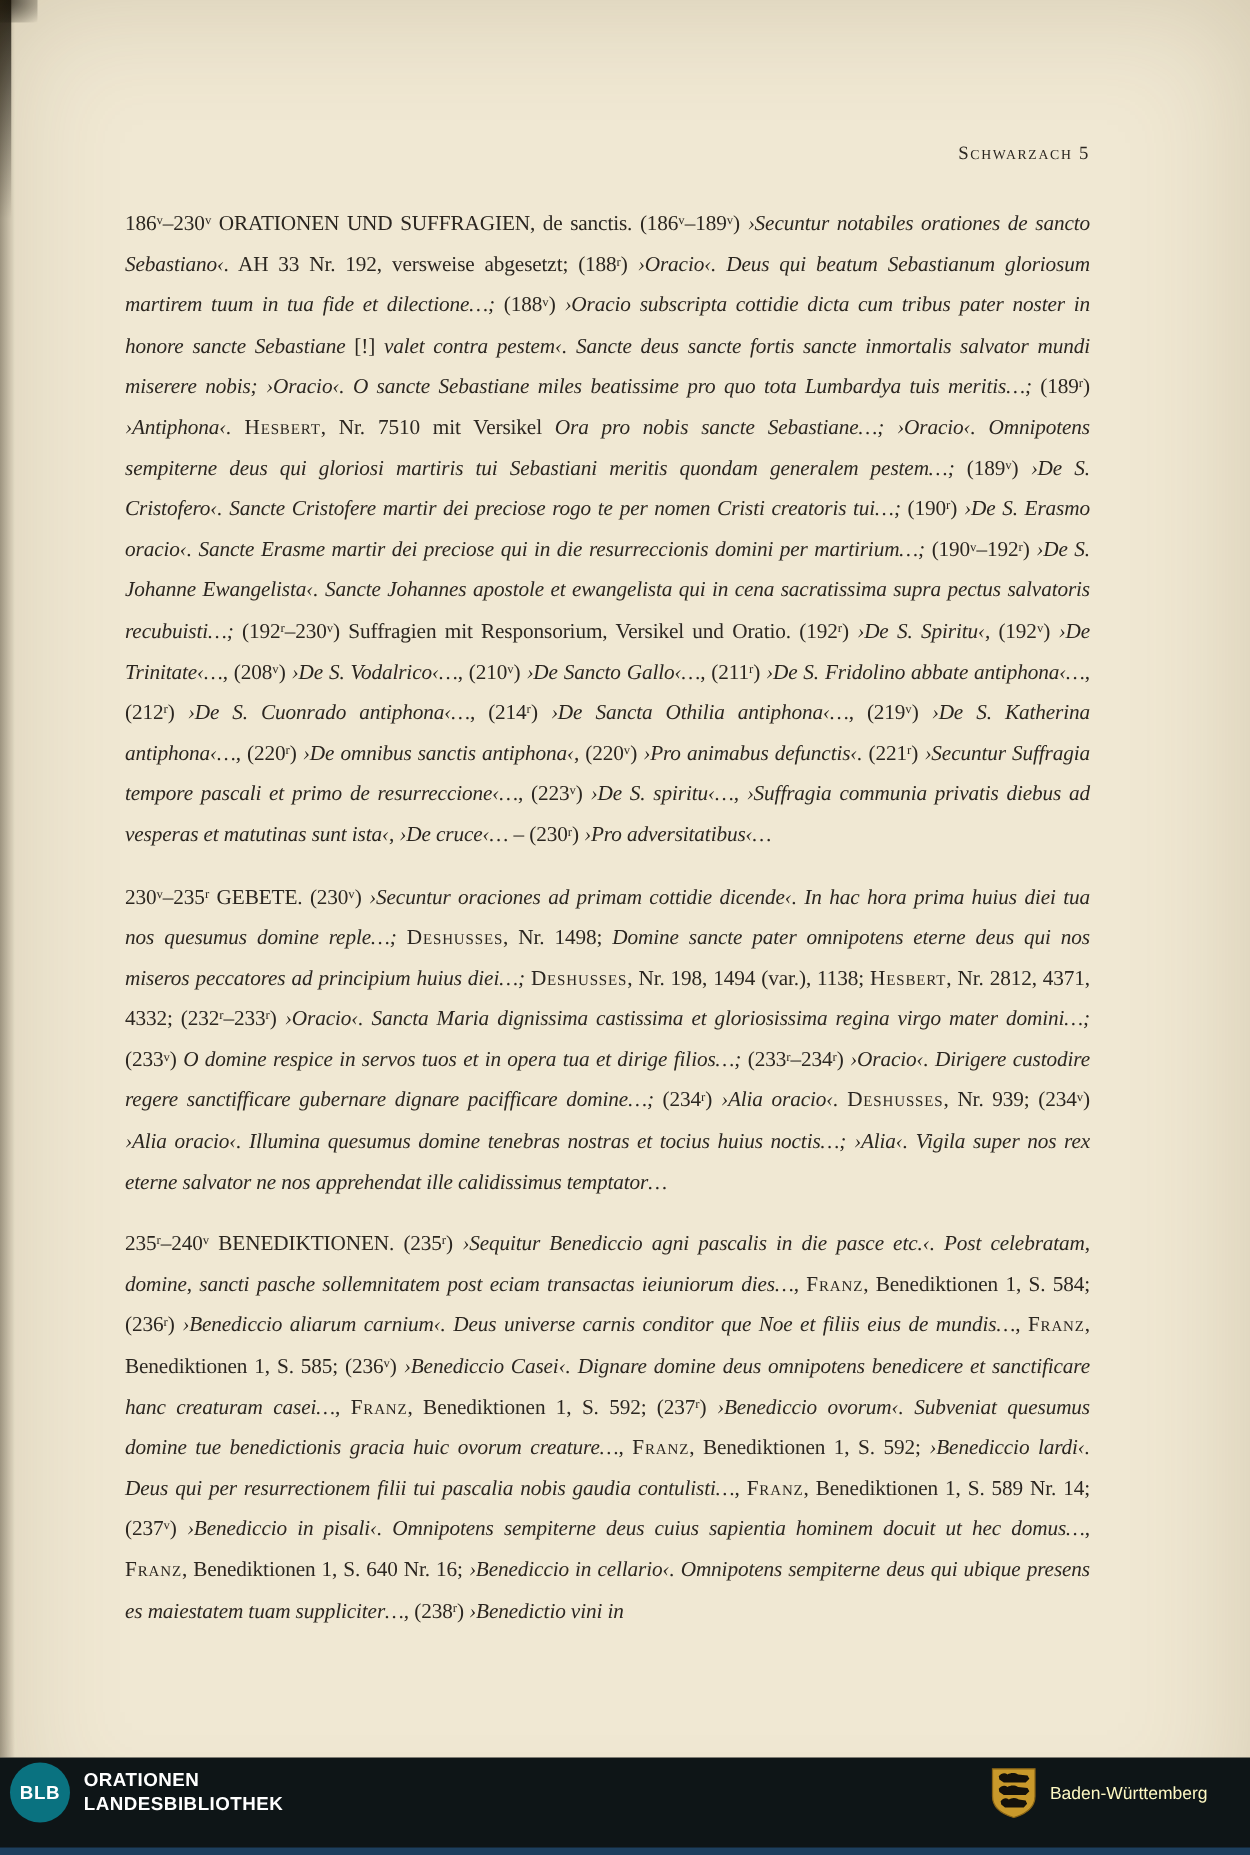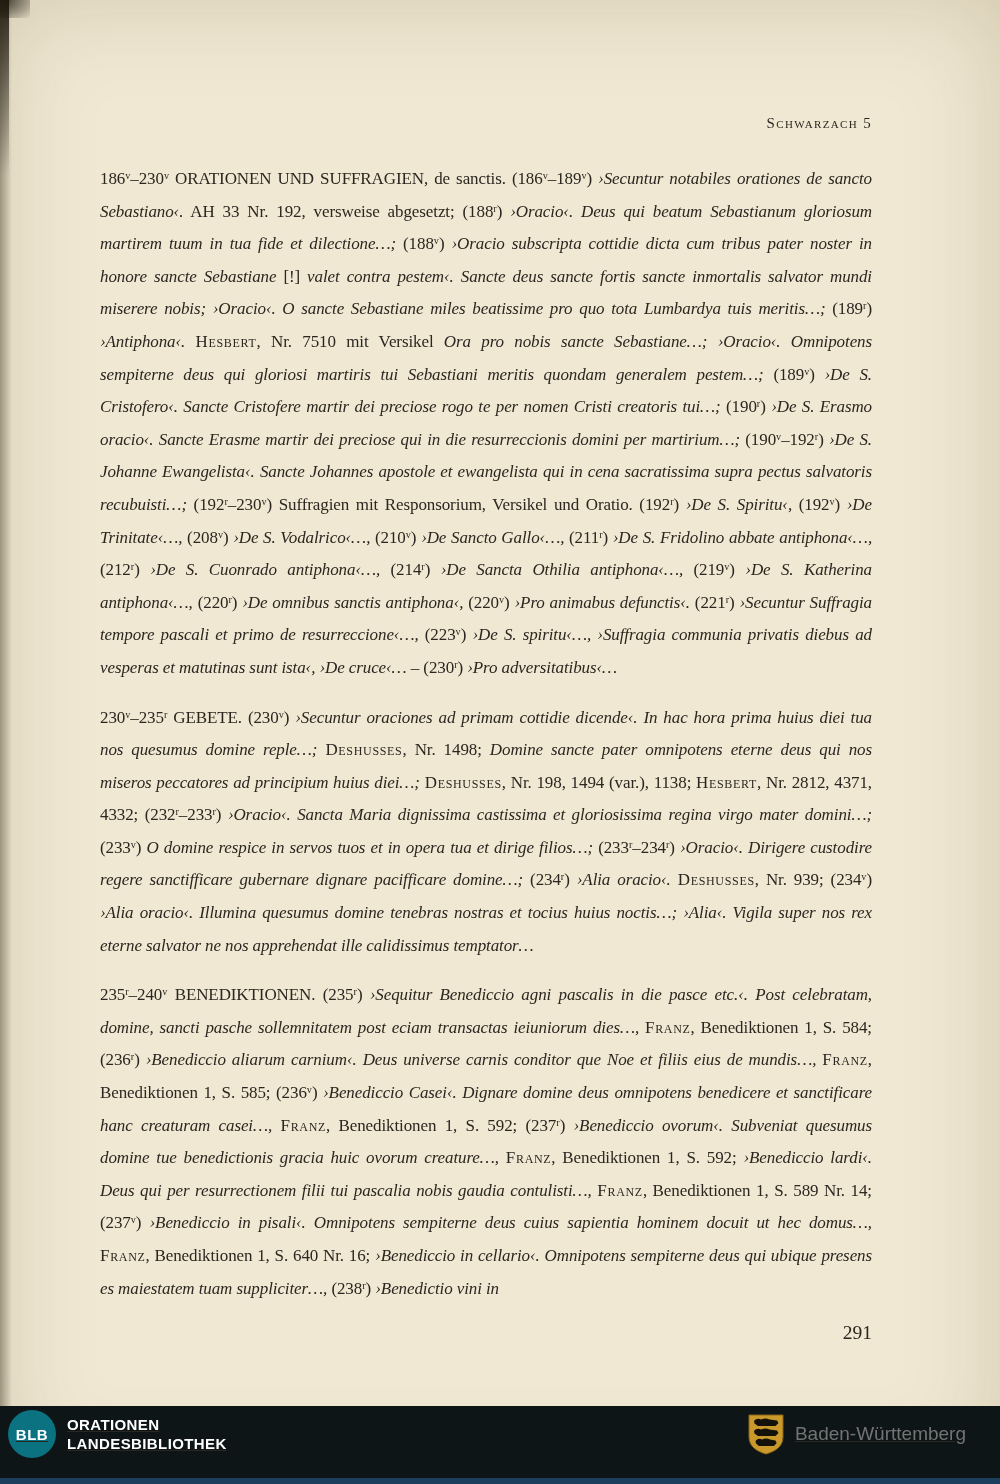--- a/index.html
+++ b/index.html
@@ -66,57 +66,53 @@
   }
   .footer-strip{
     position:absolute;left:0;right:0;bottom:0;height:6px;
     background:#1d3f5e;
   }
   .footer-inner{
     position:absolute;left:0;right:0;top:0;bottom:6px;
     display:flex;align-items:center;justify-content:space-between;
     padding:0 34px 16px 8px;box-sizing:border-box;
     font-family:"Liberation Sans","DejaVu Sans",sans-serif;
-    text-decoration:underline;
   }
   .footer-left{display:flex;align-items:center;gap:11px;}
   .blb-logo{
     width:48px;height:48px;border-radius:50%;
     background:#0a7280;
     color:#ffffff;font-weight:bold;font-size:15px;letter-spacing:0.5px;
     display:flex;align-items:center;justify-content:center;
     cursor:pointer;
   }
   .library-name{
     color:#ffffff;font-weight:bold;font-size:15px;line-height:1.3;
     letter-spacing:0.4px;
   }
   .footer-right{display:flex;align-items:center;gap:10px;cursor:pointer;}
-  .state-label{color:#737373;font-size:19px;}
+  .state-label{color:#fef9c3;font-size:14px;}
 </style>
 </head>
 <body>
 
 <div class="page">
 
   <div class="corner-blob"></div>
   <div class="corner-sliver"></div>
   <div class="left-edge-shadow"></div>
 
   <div class="running-head">
     <span class="sc-text">Schwarzach 5</span>
   </div>
 
   <div class="text-block">
     <p><span class="s-n">186</span><span class="s-sup">v</span><span class="s-n">–230</span><span class="s-sup">v</span><span class="s-n"> ORATIONEN UND SUFFRAGIEN, de sanctis. (186</span><span class="s-sup">v</span><span class="s-n">–189</span><span class="s-sup">v</span><span class="s-n">) </span><span class="s-i">›Secuntur notabiles orationes de sancto Sebastiano‹.</span><span class="s-n"> AH 33 Nr. 192, versweise abgesetzt; (188</span><span class="s-sup">r</span><span class="s-n">) </span><span class="s-i">›Oracio‹. Deus qui beatum Sebastianum gloriosum martirem tuum in tua fide et dilectione…;</span><span class="s-n"> (188</span><span class="s-sup">v</span><span class="s-n">) </span><span class="s-i">›Oracio subscripta cottidie dicta cum tribus pater noster in honore sancte Sebastiane </span><span class="s-n">[!]</span><span class="s-i"> valet contra pestem‹. Sancte deus sancte fortis sancte inmortalis salvator mundi miserere nobis; ›Oracio‹. O sancte Sebastiane miles beatissime pro quo tota Lumbardya tuis meritis…;</span><span class="s-n"> (189</span><span class="s-sup">r</span><span class="s-n">) </span><span class="s-i">›Antiphona‹.</span><span class="s-n"> </span><span class="s-sc">Hesbert</span><span class="s-n">, Nr. 7510 mit Versikel </span><span class="s-i">Ora pro nobis sancte Sebastiane…; ›Oracio‹. Omnipotens sempiterne deus qui gloriosi martiris tui Sebastiani meritis quondam generalem pestem…;</span><span class="s-n"> (189</span><span class="s-sup">v</span><span class="s-n">) </span><span class="s-i">›De S. Cristofero‹. Sancte Cristofere martir dei preciose rogo te per nomen Cristi creatoris tui…;</span><span class="s-n"> (190</span><span class="s-sup">r</span><span class="s-n">) </span><span class="s-i">›De S. Erasmo oracio‹. Sancte Erasme martir dei preciose qui in die resurreccionis domini per martirium…;</span><span class="s-n"> (190</span><span class="s-sup">v</span><span class="s-n">–192</span><span class="s-sup">r</span><span class="s-n">) </span><span class="s-i">›De S. Johanne Ewangelista‹. Sancte Johannes apostole et ewangelista qui in cena sacratissima supra pectus salvatoris recubuisti…;</span><span class="s-n"> (192</span><span class="s-sup">r</span><span class="s-n">–230</span><span class="s-sup">v</span><span class="s-n">) Suffragien mit Responsorium, Versikel und Oratio. (192</span><span class="s-sup">r</span><span class="s-n">) </span><span class="s-i">›De S. Spiritu‹,</span><span class="s-n"> (192</span><span class="s-sup">v</span><span class="s-n">) </span><span class="s-i">›De Trinitate‹…,</span><span class="s-n"> (208</span><span class="s-sup">v</span><span class="s-n">) </span><span class="s-i">›De S. Vodalrico‹…,</span><span class="s-n"> (210</span><span class="s-sup">v</span><span class="s-n">) </span><span class="s-i">›De Sancto Gallo‹…,</span><span class="s-n"> (211</span><span class="s-sup">r</span><span class="s-n">) </span><span class="s-i">›De S. Fridolino abbate antiphona‹…,</span><span class="s-n"> (212</span><span class="s-sup">r</span><span class="s-n">) </span><span class="s-i">›De S. Cuonrado antiphona‹…,</span><span class="s-n"> (214</span><span class="s-sup">r</span><span class="s-n">) </span><span class="s-i">›De Sancta Othilia antiphona‹…,</span><span class="s-n"> (219</span><span class="s-sup">v</span><span class="s-n">) </span><span class="s-i">›De S. Katherina antiphona‹…,</span><span class="s-n"> (220</span><span class="s-sup">r</span><span class="s-n">) </span><span class="s-i">›De omnibus sanctis antiphona‹,</span><span class="s-n"> (220</span><span class="s-sup">v</span><span class="s-n">) </span><span class="s-i">›Pro animabus defunctis‹.</span><span class="s-n"> (221</span><span class="s-sup">r</span><span class="s-n">) </span><span class="s-i">›Secuntur Suffragia tempore pascali et primo de resurreccione‹…,</span><span class="s-n"> (223</span><span class="s-sup">v</span><span class="s-n">) </span><span class="s-i">›De S. spiritu‹…, ›Suffragia communia privatis diebus ad vesperas et matutinas sunt ista‹, ›De cruce‹… –</span><span class="s-n"> (230</span><span class="s-sup">r</span><span class="s-n">) </span><span class="s-i">›Pro adversitatibus‹…</span></p>
     <p><span class="s-n">230</span><span class="s-sup">v</span><span class="s-n">–235</span><span class="s-sup">r</span><span class="s-n"> GEBETE. (230</span><span class="s-sup">v</span><span class="s-n">) </span><span class="s-i">›Secuntur oraciones ad primam cottidie dicende‹. In hac hora prima huius diei tua nos quesumus domine reple…;</span><span class="s-n"> </span><span class="s-sc">Deshusses</span><span class="s-n">, Nr. 1498; </span><span class="s-i">Domine sancte pater omnipotens eterne deus qui nos miseros peccatores ad principium huius diei…;</span><span class="s-n"> </span><span class="s-sc">Deshusses</span><span class="s-n">, Nr. 198, 1494 (var.), 1138; </span><span class="s-sc">Hesbert</span><span class="s-n">, Nr. 2812, 4371, 4332; (232</span><span class="s-sup">r</span><span class="s-n">–233</span><span class="s-sup">r</span><span class="s-n">) </span><span class="s-i">›Oracio‹. Sancta Maria dignissima castissima et gloriosissima regina virgo mater domini…;</span><span class="s-n"> (233</span><span class="s-sup">v</span><span class="s-n">) </span><span class="s-i">O domine respice in servos tuos et in opera tua et dirige filios…;</span><span class="s-n"> (233</span><span class="s-sup">r</span><span class="s-n">–234</span><span class="s-sup">r</span><span class="s-n">) </span><span class="s-i">›Oracio‹. Dirigere custodire regere sanctifficare gubernare dignare pacifficare domine…;</span><span class="s-n"> (234</span><span class="s-sup">r</span><span class="s-n">) </span><span class="s-i">›Alia oracio‹.</span><span class="s-n"> </span><span class="s-sc">Deshusses</span><span class="s-n">, Nr. 939; (234</span><span class="s-sup">v</span><span class="s-n">) </span><span class="s-i">›Alia oracio‹. Illumina quesumus domine tenebras nostras et tocius huius noctis…; ›Alia‹. Vigila super nos rex eterne salvator ne nos apprehendat ille calidissimus temptator…</span></p>
     <p><span class="s-n">235</span><span class="s-sup">r</span><span class="s-n">–240</span><span class="s-sup">v</span><span class="s-n"> BENEDIKTIONEN. (235</span><span class="s-sup">r</span><span class="s-n">) </span><span class="s-i">›Sequitur Benediccio agni pascalis in die pasce etc.‹. Post celebratam, domine, sancti pasche sollemnitatem post eciam transactas ieiuniorum dies…,</span><span class="s-n"> </span><span class="s-sc">Franz</span><span class="s-n">, Benediktionen 1, S. 584; (236</span><span class="s-sup">r</span><span class="s-n">) </span><span class="s-i">›Benediccio aliarum carnium‹. Deus universe carnis conditor que Noe et filiis eius de mundis…,</span><span class="s-n"> </span><span class="s-sc">Franz</span><span class="s-n">, Benediktionen 1, S. 585; (236</span><span class="s-sup">v</span><span class="s-n">) </span><span class="s-i">›Benediccio Casei‹. Dignare domine deus omnipotens benedicere et sanctificare hanc creaturam casei…,</span><span class="s-n"> </span><span class="s-sc">Franz</span><span class="s-n">, Benediktionen 1, S. 592; (237</span><span class="s-sup">r</span><span class="s-n">) </span><span class="s-i">›Benediccio ovorum‹. Subveniat quesumus domine tue benedictionis gracia huic ovorum creature…,</span><span class="s-n"> </span><span class="s-sc">Franz</span><span class="s-n">, Benediktionen 1, S. 592; </span><span class="s-i">›Benediccio lardi‹. Deus qui per resurrectionem filii tui pascalia nobis gaudia contulisti…,</span><span class="s-n"> </span><span class="s-sc">Franz</span><span class="s-n">, Benediktionen 1, S. 589 Nr. 14; (237</span><span class="s-sup">v</span><span class="s-n">) </span><span class="s-i">›Benediccio in pisali‹. Omnipotens sempiterne deus cuius sapientia hominem docuit ut hec domus…,</span><span class="s-n"> </span><span class="s-sc">Franz</span><span class="s-n">, Benediktionen 1, S. 640 Nr. 16; </span><span class="s-i">›Benediccio in cellario‹. Omnipotens sempiterne deus qui ubique presens es maiestatem tuam suppliciter…,</span><span class="s-n"> (238</span><span class="s-sup">r</span><span class="s-n">) </span><span class="s-i">›Benedictio vini in</span></p>
-    <div class="page-number-row">
-      <span>291</span>
-    </div>
   </div>
 
   <footer>
     <div class="footer-inner">
       <div class="footer-left">
         <div class="blb-logo">
           <span>BLB</span>
         </div>
         <div class="library-name">
           <div>ORATIONEN</div>

